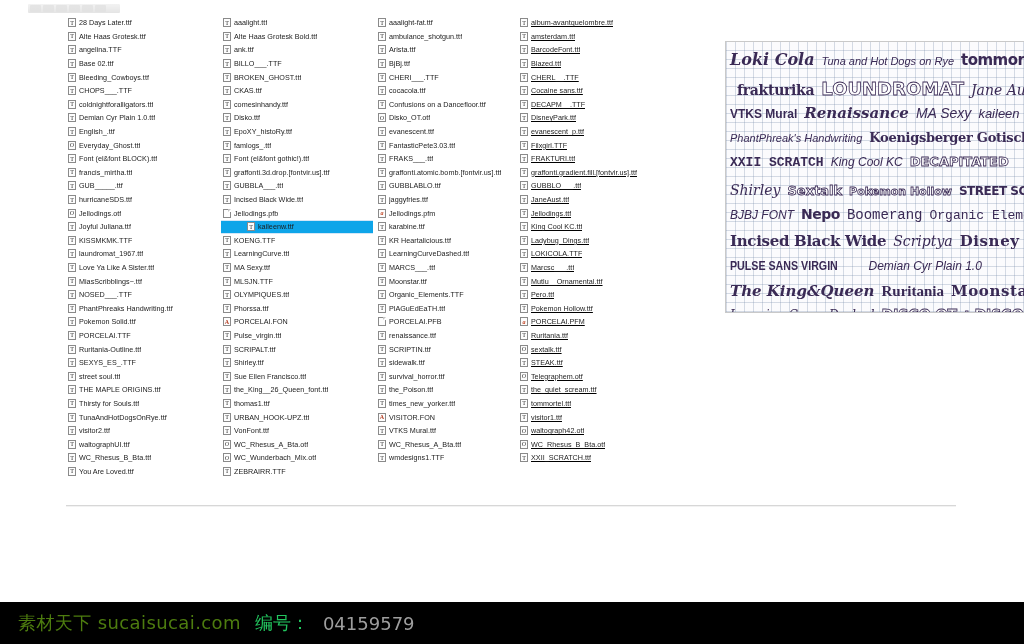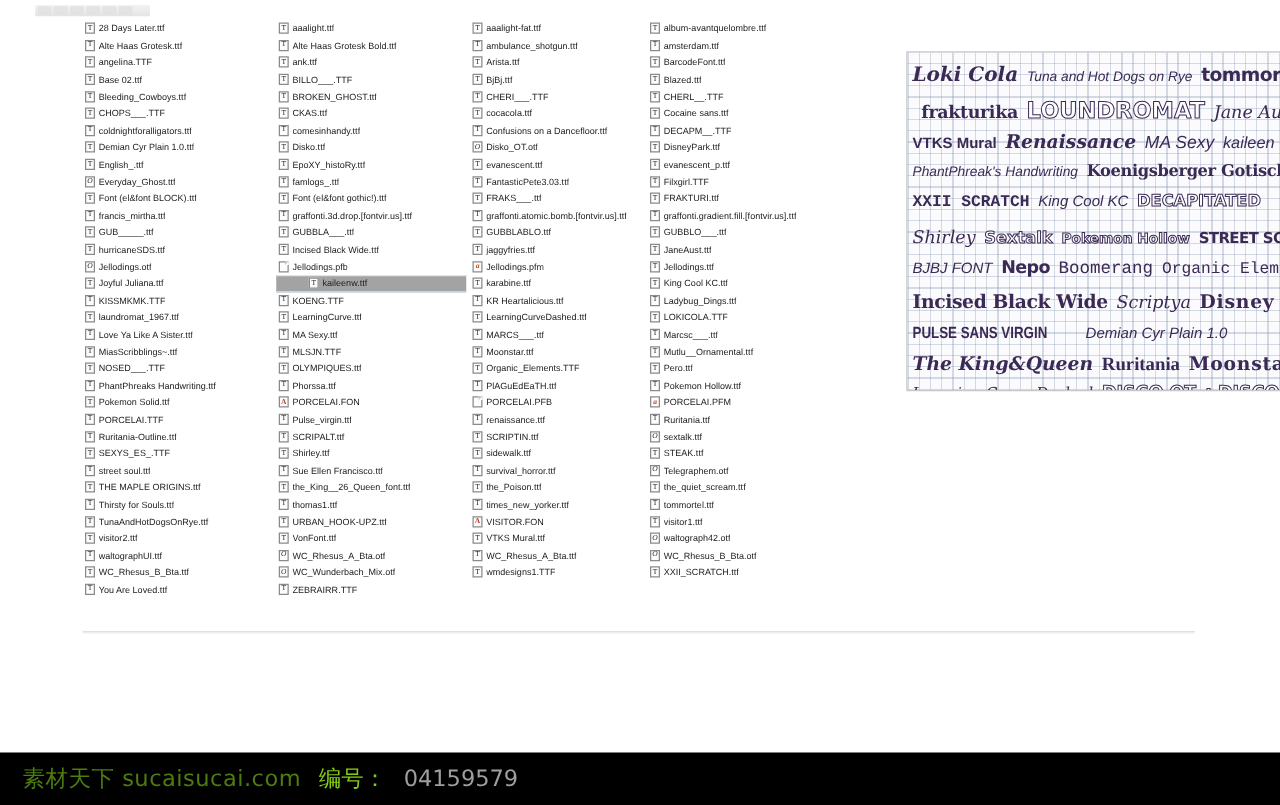--- a/index.html
+++ b/index.html
@@ -43,31 +43,31 @@
     width: 590px; height: 470px;
   }
   .col {
     position: absolute;
     top: 0;
     width: 152px;
   }
   .col.c0 { left: 0; }
   .col.c1 { left: 155px; }
   .col.c2 { left: 310px; }
-  .col.c3 { left: 452px; }
+  .col.c3 { left: 452px; text-decoration: underline; }
 
   .file-row {
     display: flex;
     align-items: center;
     height: 13.6px;
     padding-left: 2px;
     white-space: nowrap;
   }
   .file-row.sel {
-    background: #a3a3a3;
+    background: #0ea5e9;
     border-top: 1px solid #d3e7f7;
     border-bottom: 1px solid #d3e7f7;
     padding-left: 26px;
   }
   .fname {
     font-size: 7.2px;
     line-height: 9px;
     color: #1b1b1b;
     letter-spacing: .02px;
     font-family: "Liberation Sans", sans-serif;
@@ -169,21 +169,21 @@
     align-items: center;
     padding-left: 18px;
     gap: 14px;
   }
   #watermark .wm-text {
     color: #4d7c0f;
     font-size: 18px;
     letter-spacing: .4px;
     font-family: "DejaVu Sans", sans-serif;
   }
-  #watermark .wm-id-label { color: #84cc16; font-size: 18px; font-family: "DejaVu Sans", sans-serif; }
+  #watermark .wm-id-label { color: #22c55e; font-size: 18px; font-family: "DejaVu Sans", sans-serif; }
   #watermark .wm-id { color: #9e9e9e; font-size: 18px; font-family: "DejaVu Sans", sans-serif; }
 </style>
 </head>
 <body>
 
 <div id="stage">
 
   <div id="toolbar-ghost">
     <div class="seg" style="left:2px"></div>
     <div class="seg" style="left:15px"></div>

